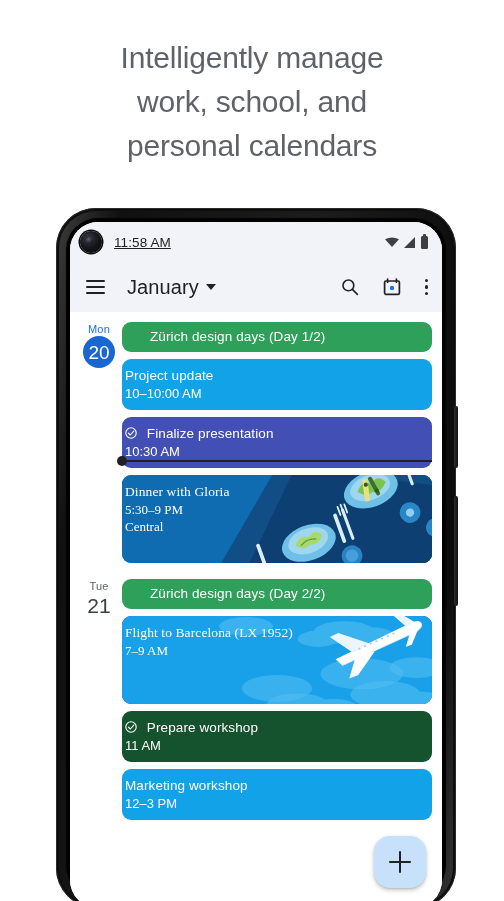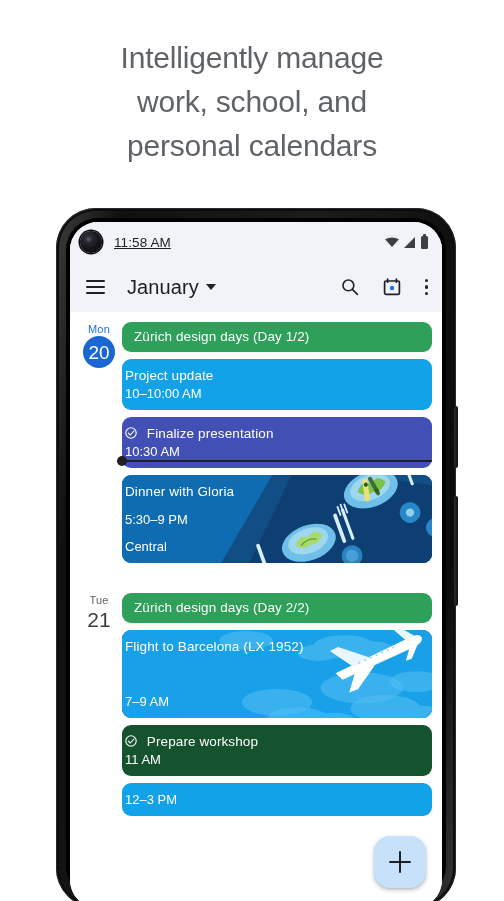--- a/index.html
+++ b/index.html
@@ -185,22 +185,22 @@
     position: relative;
     z-index: 3;
   }
   .event .sub {
     font-size: 13px;
     font-weight: 400;
     line-height: 17px;
     position: relative;
     z-index: 3;
   }
-  .event.compact { padding: 6px 12px; }
-  .event.tall { min-height: 88px; display:flex; flex-direction:column; justify-content:space-between; }
+  .event.compact { padding: 6px 28px; }
+  .event.tall { min-height: 88px; display:flex; flex-direction:column; justify-content:flex-start;font-family:Liberation Serif, serif; }
 
   .task-check {
     display:inline-block; width:12px; height:12px; margin-right:6px;
     vertical-align: -1px;
   }
 
   .avatar {
     position: absolute;
     right: 10px; top: 50%; transform: translateY(-50%);
     width: 32px; height: 32px; border-radius: 50%;
@@ -372,21 +372,21 @@
             </svg>
             <div class="title">Dinner with Gloria</div>
             <div class="sub">5:30–9 PM</div>
             <div class="sub">Central</div>
           </div>
 
         </div>
         <div class="nowline" style="top:142px"></div>
       </div>
 
-      <div class="day-block" style="margin-top:26px">
+      <div class="day-block" style="margin-top:12px">
         <div class="day-col other">
           <div class="day-name">Tue</div>
           <div class="day-num">21</div>
         </div>
         <div class="events">
 
           <div class="event compact" style="background:#2ea05a">
             <div class="title">Zürich design days (Day 2/2)</div>
           </div>
 
@@ -435,20 +435,21 @@
               <svg class="task-check" viewBox="0 0 12 12">
                 <circle cx="6" cy="6" r="5.2" fill="none" stroke="#fff" stroke-width="1.1"></circle>
                 <path d="M3.4 6.1 L5.3 8 L8.8 4.2" fill="none" stroke="#fff" stroke-width="1.1" stroke-linecap="round" stroke-linejoin="round"></path>
               </svg>
               <span>Prepare workshop</span>
             </div>
             <div class="sub">11 AM</div>
           </div>
 
           <div class="event" style="background:#11a2e8">
+            <div class="title">Marketing workshop</div>
             <div class="sub">12–3 PM</div>
           </div>
 
         </div>
       </div>
 
       <div class="fab">
         <div class="plus"></div>
       </div>
 

